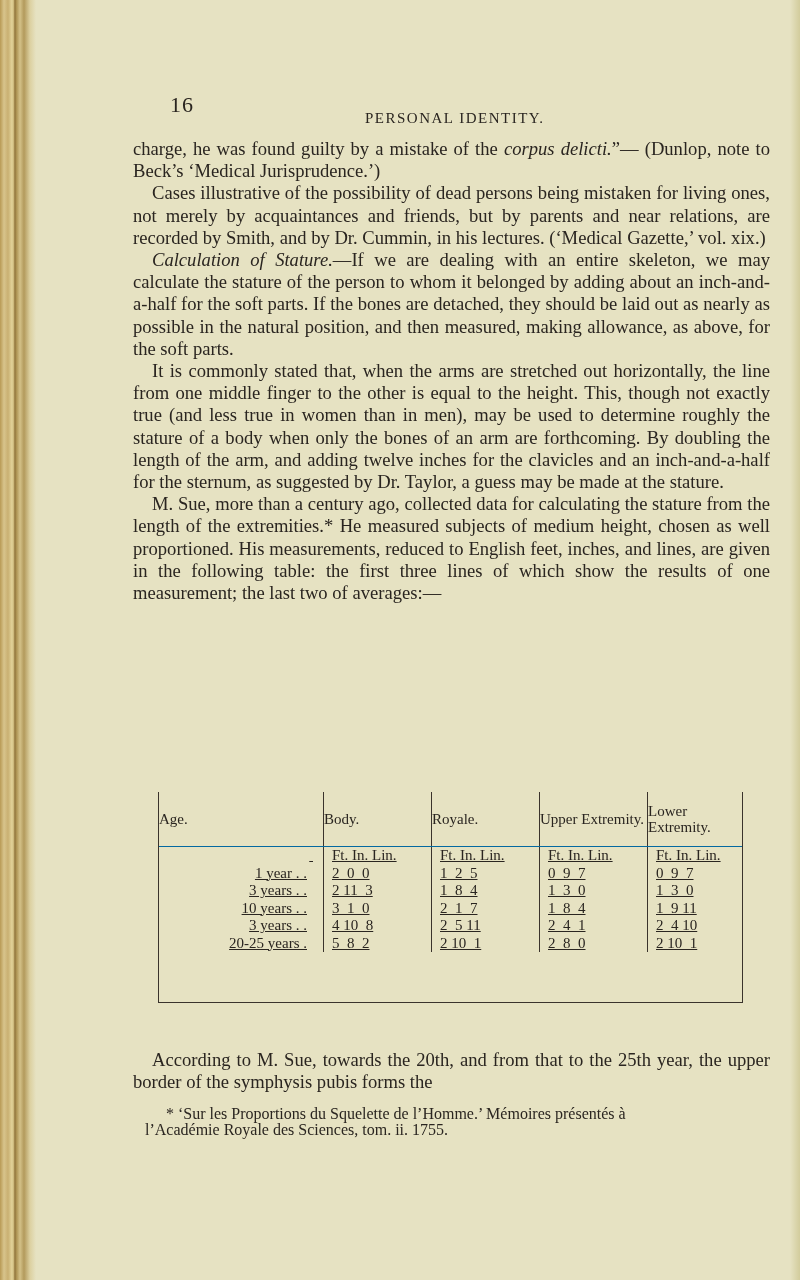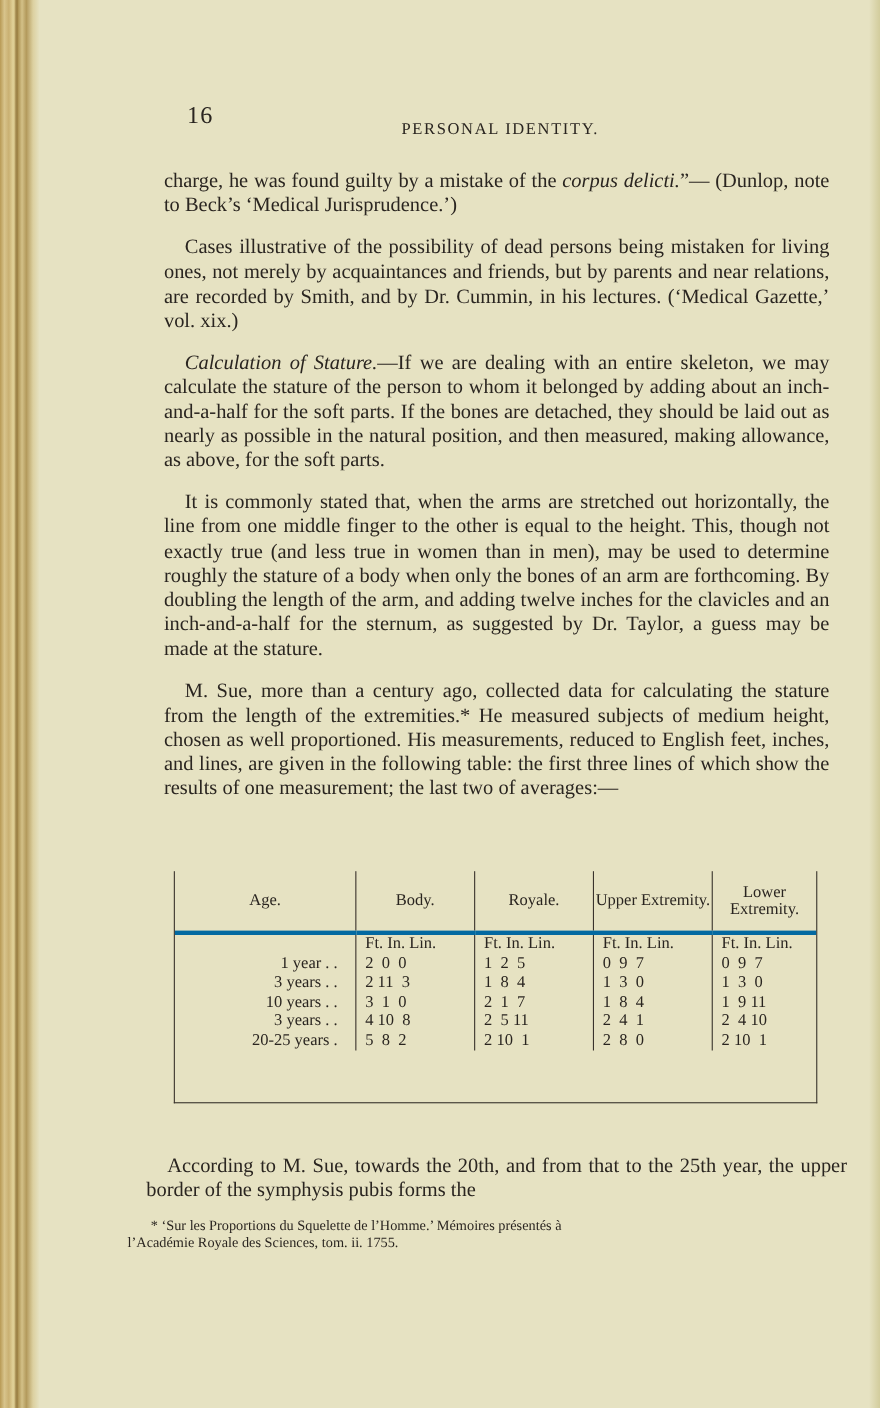--- a/index.html
+++ b/index.html
@@ -29,46 +29,46 @@
   .page-number {
     position:absolute; left:45px; top:-6px; font-size:22px; letter-spacing:1px;
   }
   .head-title {
     position:absolute; left:240px; top:12px; font-size:15px; letter-spacing:1.5px;
   }
   .body-text {
     position:absolute; left:133px; top:138px; width:637px;
     font-size:18.6px; line-height:22.2px; text-align:justify;
   }
-  .body-text p { margin:16px; }
+  .body-text p { margin:0; }
   .indent { text-indent:19px; }
   .table-wrap {
     position:absolute; left:158px; top:792px; width:583px; height:210px;
     border-left:1px solid #3a332c; border-right:1px solid #3a332c; border-bottom:1px solid #3a332c;
   }
   table { border-collapse:collapse; width:100%; font-size:15px; }
   th {
-    font-weight:normal; height:54px; vertical-align:middle; text-align:center;
-    border-bottom:4px solid #0369a1; line-height:16px; padding:0;
+    font-weight:normal; height:54px; vertical-align:middle; text-align:left;
+    border-bottom:1px solid #0369a1; line-height:16px; padding:0;
   }
   th + th, td + td { border-left:1px solid #3a332c; }
   td { vertical-align:top; padding:0; }
   .units, .rowval, .age-label {
-    height:17.5px; line-height:17.5px; white-space:pre;
+    height:17.5px; line-height:17.5px; white-space:pre;text-decoration:underline;
   }
   .col-age { width:154px; text-align:right; padding-right:10px;margin-top:28px; }
   .col-num { padding-left:8px; }
   .age-label { padding-right:6px; }
   .after {
     position:absolute; left:133px; top:1030px; width:637px;
     font-size:18.6px; line-height:22.2px; text-align:justify;
   }
   .footnote {
-    position:absolute; left:116px; top:1106px; width:637px;
-    font-size:13px; line-height:16px;
+    position:absolute; left:145px; top:1106px; width:637px;
+    font-size:16px; line-height:16px;
   }
   .footnote .first { text-indent:21px; }
 </style>
 </head>
 <body>
 
 <div class="spine">
     <div class="spine-line"></div>
   </div>
 <div class="right-edge"></div>

